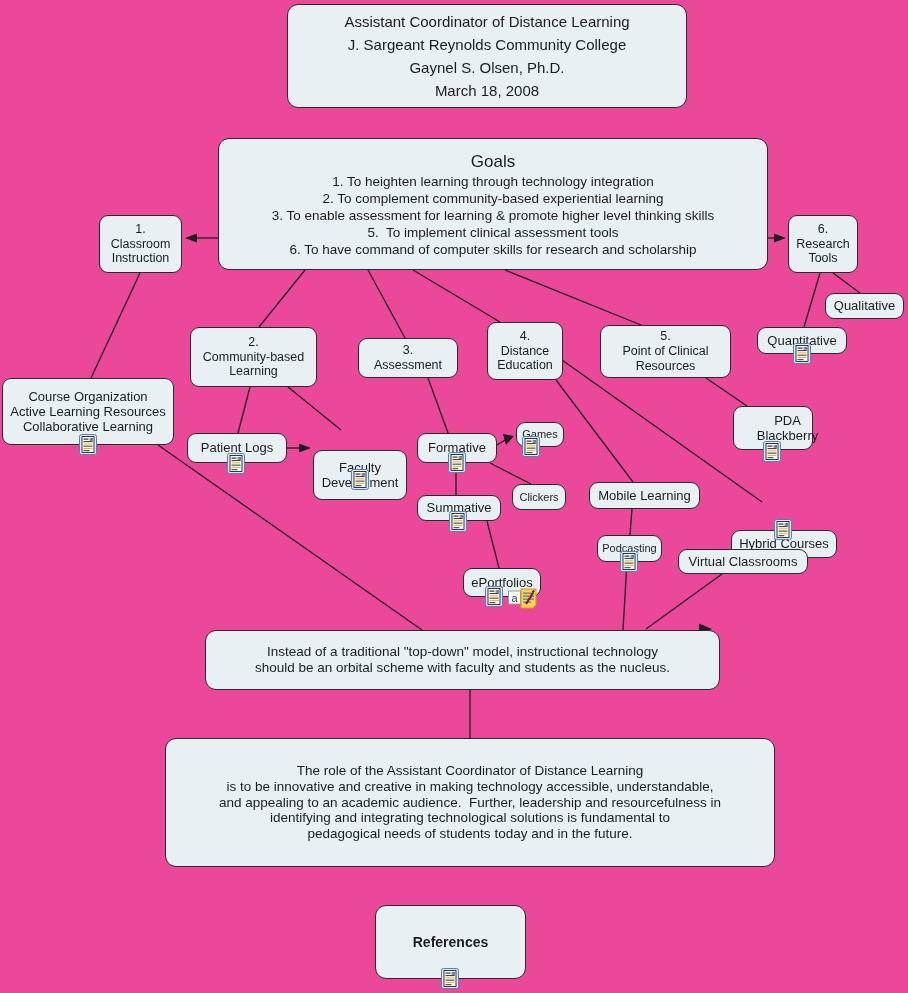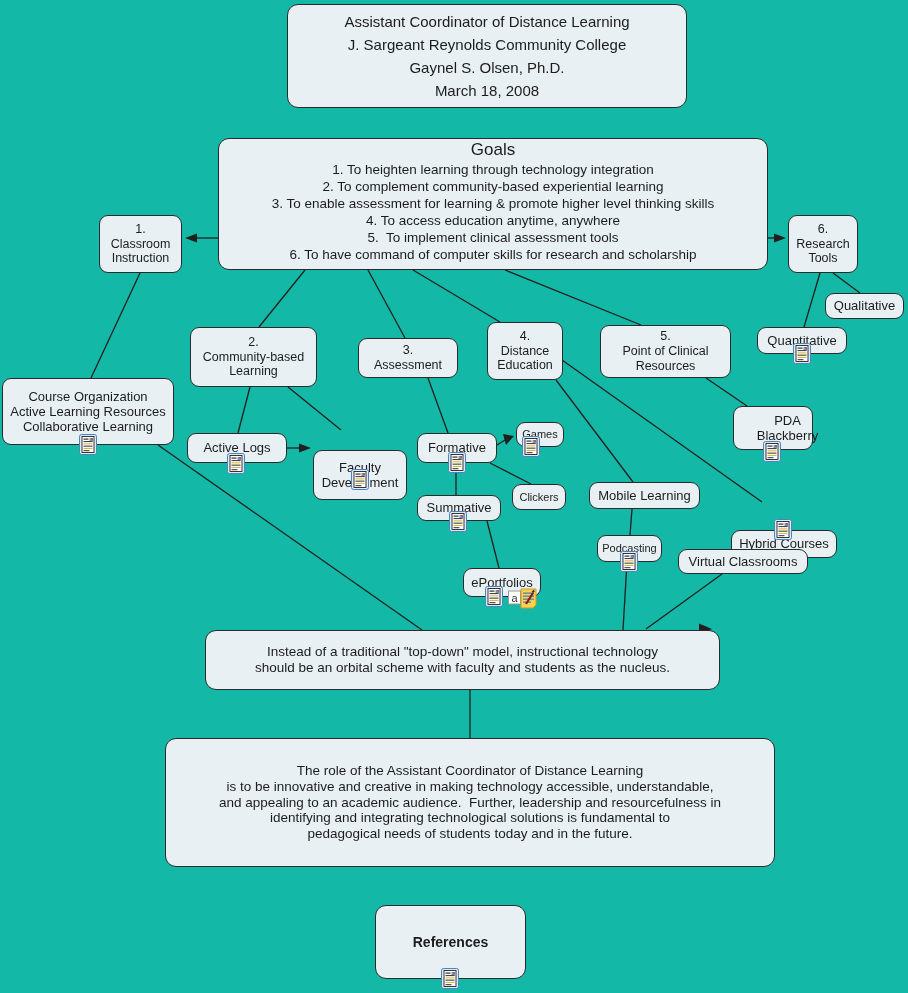--- a/index.html
+++ b/index.html
@@ -1,34 +1,34 @@
 <!DOCTYPE html>
 <html><head>
 <meta charset="utf-8">
 <style>
   html,body { margin:0; padding:0; background:#ffffff; }
   .canvas {
-    position:relative; width:908px; height:993px; background:#14b8a6;
+    position:relative; width:908px; height:993px; background:#ec4899;
     font-family:"Liberation Sans", sans-serif; color:#1c1c1c; overflow:hidden;
   }
   svg.links { position:absolute; left:0; top:0; z-index:0; }
   .node {
     position:absolute; box-sizing:border-box; z-index:1;
     background:#e9f0f3; border:1px solid #2a2a2a; border-radius:9px;
     display:flex; align-items:center; justify-content:center; text-align:center;
   }
   .node span { white-space:pre-line; line-height:1.18; display:block; }
   .node .prewrap { white-space:pre-wrap; }
   .big { border-radius:11px; }
   .fs135 { font-size:13.5px; }
   .fs13 { font-size:13px; }
   .fs125 { font-size:12.5px; }
   .fs11 { font-size:11px; }
   .bold { font-weight:bold; font-size:14px; }
-  .goals-box { flex-direction:column; justify-content:flex-start; padding-top:0; }
+  .goals-box { flex-direction:column; justify-content:flex-start; padding-top:12px; }
   .goals-title { font-size:17px; line-height:22px; }
   .goal-item { font-size:13.5px; line-height:17px; white-space:pre-wrap; }
   .title-line { font-size:15px; line-height:23px; }
   .icon { position:absolute; z-index:2; line-height:0; }
 </style>
 </head>
 <body>
 
 <div class="canvas">
 
@@ -84,21 +84,20 @@
     <div class="title-line">J. Sargeant Reynolds Community College</div>
     <div class="title-line">Gaynel S. Olsen, Ph.D.</div>
     <div class="title-line">March 18, 2008</div>
   </div>
 
   <div class="node big goals-box" style="left:218px;top:138px;width:550px;height:132px;">
     <div class="goals-title">Goals</div>
     <div class="goal-item">1. To heighten learning through technology integration</div>
     <div class="goal-item">2. To complement community-based experiential learning</div>
     <div class="goal-item">3. To enable assessment for learning &amp; promote higher level thinking skills</div>
-    <div class="goal-item">4. To access education anytime, anywhere</div>
     <div class="goal-item">5.  To implement clinical assessment tools</div>
     <div class="goal-item">6. To have command of computer skills for research and scholarship</div>
   </div>
 
   <div class="node fs125" style="left:99px;top:215px;width:83px;height:58px;">
       <span>1.
 Classroom
 Instruction</span>
     </div>
   <div class="node fs125" style="left:788px;top:215px;width:70px;height:58px;">
@@ -130,21 +129,21 @@
       <span>5.
 Point of Clinical
 Resources</span>
     </div>
   <div class="node fs13" style="left:2px;top:378px;width:172px;height:67px;">
       <span>Course Organization
 Active Learning Resources
 Collaborative Learning</span>
     </div>
   <div class="node fs13" style="left:187px;top:433px;width:100px;height:30px;">
-      <span>Active Logs</span>
+      <span>Patient Logs</span>
     </div>
   <div class="node fs13" style="left:313px;top:450px;width:94px;height:50px;">
       <span>Faculty
 Development</span>
     </div>
   <div class="node fs13" style="left:417px;top:433px;width:80px;height:30px;">
       <span>Formative</span>
     </div>
   <div class="node fs11" style="left:516px;top:422px;width:48px;height:25px;">
       <span>Games</span>

